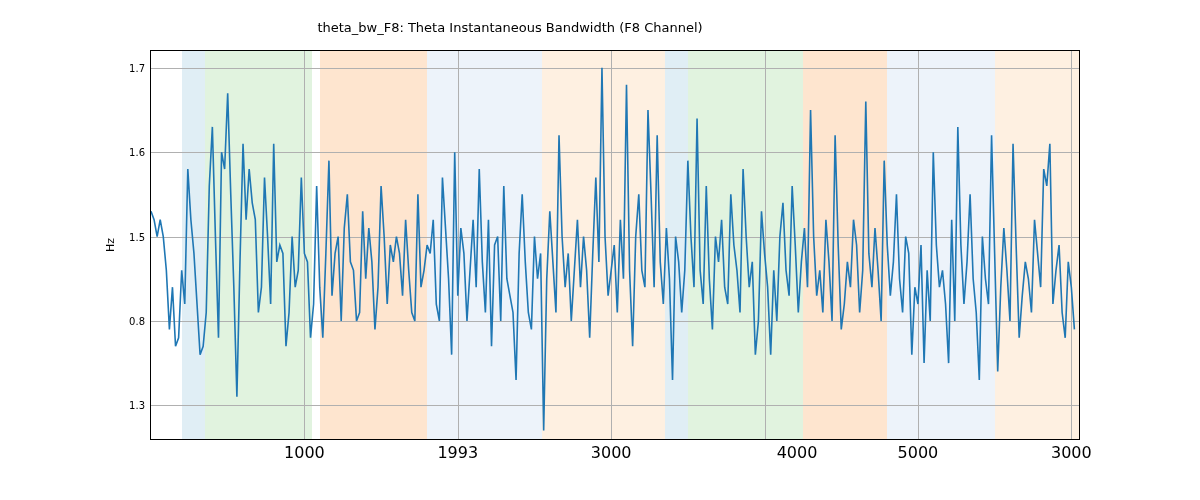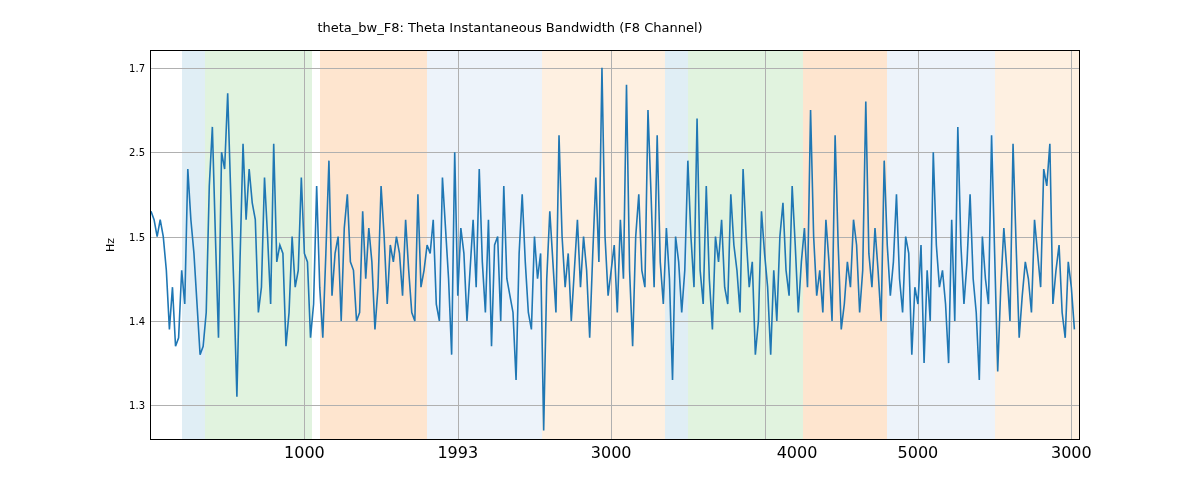--- a/index.html
+++ b/index.html
@@ -139,22 +139,22 @@
     <div id="xtick-layer">
         <div class="tick-label-x" style="left: 153.388px;">1000</div>
         <div class="tick-label-x" style="left: 306.777px;">1993</div>
         <div class="tick-label-x" style="left: 460.165px;">3000</div>
         <div class="tick-label-x" style="left: 646px;">4000</div>
         <div class="tick-label-x" style="left: 766.942px;">5000</div>
         <div class="tick-label-x" style="left: 920.331px;">3000</div>
       </div>
     <div id="ytick-layer">
         <div class="tick-label-y" style="top: 354.261px;">1.3</div>
-        <div class="tick-label-y" style="top: 269.913px;">1.4</div>
+        <div class="tick-label-y" style="top: 269.913px;">0.8</div>
         <div class="tick-label-y" style="top: 185.565px;">1.5</div>
-        <div class="tick-label-y" style="top: 101.217px;">2.5</div>
+        <div class="tick-label-y" style="top: 101.217px;">1.6</div>
         <div class="tick-label-y" style="top: 16.8696px;">1.7</div>
       </div>
 
     <div class="ylabel">Hz</div>
   </div>
 
 </div>
 
 </body></html>

